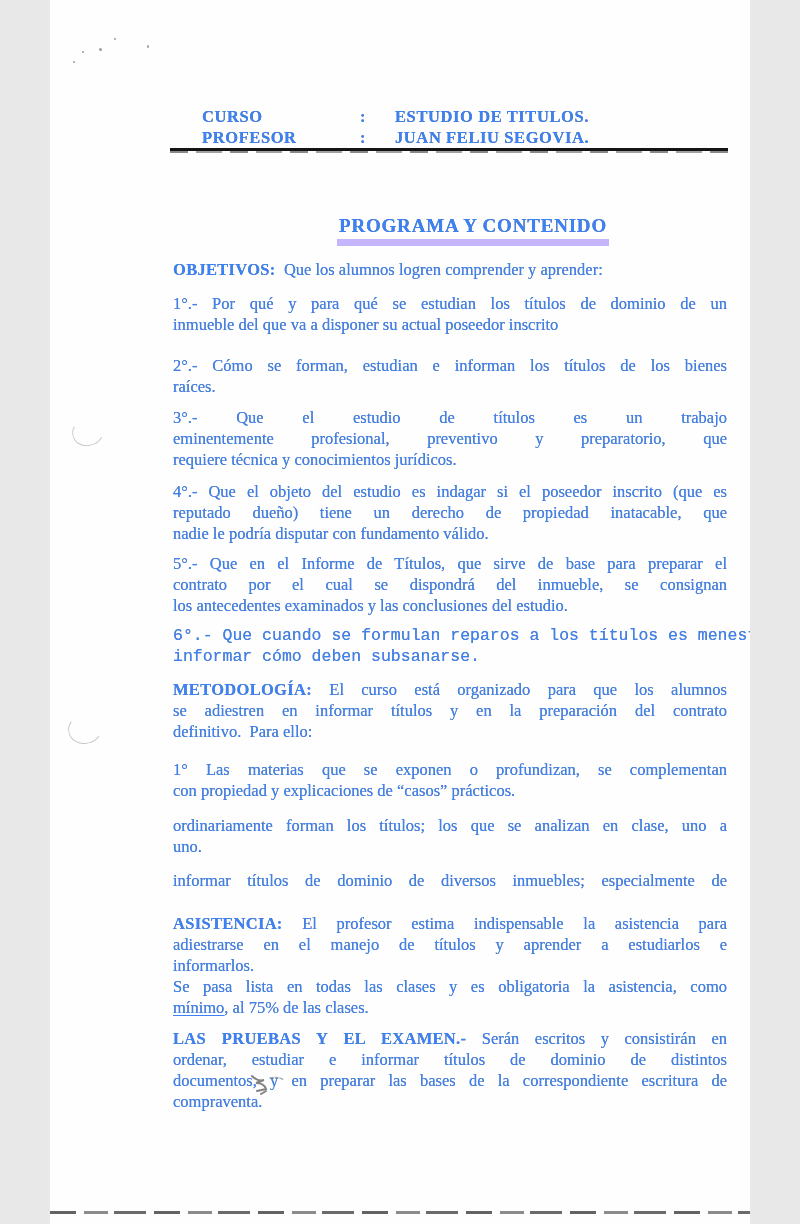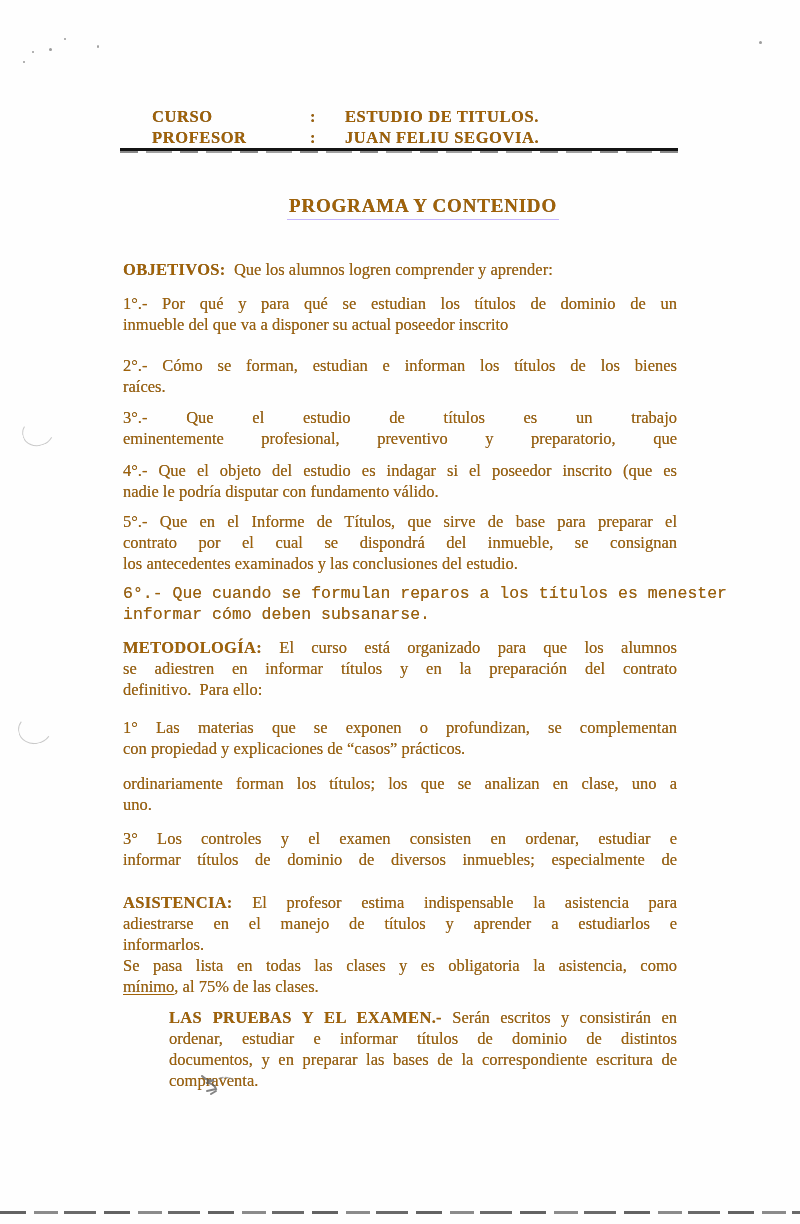--- a/index.html
+++ b/index.html
@@ -1,36 +1,36 @@
 <!DOCTYPE html>
 <html><head>
 <meta charset="utf-8">
 <style>
   html,body{margin:0;padding:0;background:#e8e8e8;}
   .page{
-    position:relative;width:800px;height:1224px;margin:0 auto;
+    position:relative;width:700px;height:1224px;margin:0 auto;
     background:#fefefe;overflow:hidden;
     font-family:"Liberation Serif","DejaVu Serif",serif;
-    color:#a16207;
+    color:#3b82f6;
     -webkit-font-smoothing:antialiased;
   }
   
   .course-header{position:absolute;left:152px;top:106px;width:520px;}
   .hrow{display:grid;grid-template-columns:158px 35px auto;height:21px;line-height:21px;
         font-weight:700;font-size:16.5px;letter-spacing:.6px;
         text-shadow:0 0 .5px rgba(25,25,25,.65);}
   .header-rule{position:absolute;left:120px;top:148px;width:558px;height:5px;}
   .header-rule .solid{height:2.5px;background:#141414;}
   .header-rule .dash{height:2px;margin-top:0px;opacity:.55;
     background:repeating-linear-gradient(90deg,#2a2a2a 0 18px,transparent 18px 26px,#555 26px 52px,transparent 52px 60px);}
   
   .title-wrap{position:absolute;left:146px;top:195px;width:554px;text-align:center;}
   .doc-title{display:inline-block;font-weight:700;font-size:19px;letter-spacing:.8px;
-    border-bottom:1px solid #c4b5fd;padding:0 2px 2px 2px;
-    text-shadow:0 0 .5px rgba(25,25,25,.65);}
+    border-bottom:7px solid #c4b5fd;padding:0 2px 2px 2px;
+    text-shadow:0 0 .5px rgba(25,25,25,.65);margin-top:20px;}
   
   .doc-body{position:absolute;left:123px;top:259px;width:554px;font-size:16.5px;}
   .block{margin:0;}
   .line{
     height:21px;line-height:21px;white-space:nowrap;
     text-align:justify;text-align-last:justify;
     text-shadow:0 0 .45px rgba(25,25,25,.55);
   }
   .line.end{text-align-last:left;}
   .line b{font-weight:700;letter-spacing:.3px;}
@@ -84,23 +84,25 @@
         <div class="line"><span>1°.- Por qué y para qué se estudian los títulos de dominio de un</span></div>
         <div class="line end"><span>inmueble  del que va a disponer su actual poseedor inscrito</span></div>
       </div>
       <div class="block" style="margin-top: 20px;">
         <div class="line"><span>2°.- Cómo se forman, estudian e informan los títulos de los bienes</span></div>
         <div class="line end"><span>raíces.</span></div>
       </div>
       <div class="block" style="margin-top: 10px;">
         <div class="line"><span>3°.- Que el estudio de títulos es un trabajo</span></div>
         <div class="line"><span>eminentemente profesional, preventivo y preparatorio, que</span></div>
+        <div class="line end"><span>requiere técnica y conocimientos jurídicos.</span></div>
       </div>
       <div class="block" style="margin-top: 11px;">
         <div class="line"><span>4°.- Que el objeto del estudio es indagar si el poseedor inscrito (que es</span></div>
+        <div class="line"><span>reputado dueño) tiene un derecho de propiedad inatacable, que</span></div>
         <div class="line end"><span>nadie le podría disputar con fundamento válido.</span></div>
       </div>
       <div class="block" style="margin-top: 9px;">
         <div class="line"><span>5°.- Que en el Informe de Títulos, que sirve de base para preparar el</span></div>
         <div class="line"><span>contrato por el cual se dispondrá del inmueble, se consignan</span></div>
         <div class="line end"><span>los antecedentes examinados y las conclusiones del estudio.</span></div>
       </div>
       <div class="block" style="margin-top: 9px; font-family: Liberation Mono, monospace;">
         <div class="line"><span>6°.- Que cuando se formulan reparos a los títulos es menester</span></div>
         <div class="line end"><span>informar cómo deben subsanarse.</span></div>
@@ -112,31 +114,30 @@
       </div>
       <div class="block" style="margin-top: 17px;">
         <div class="line"><span>1° Las materias que se exponen o profundizan, se complementan</span></div>
         <div class="line end"><span>con propiedad y explicaciones de “casos” prácticos.</span></div>
       </div>
       <div class="block" style="margin-top: 14px;">
         <div class="line"><span>ordinariamente forman los títulos; los que se analizan en clase, uno a</span></div>
         <div class="line end"><span>uno.</span></div>
       </div>
       <div class="block" style="margin-top: 13px;">
-        <div class="line"><span>3° Los controles y el examen consisten en ordenar, estudiar e</span></div>
         <div class="line"><span>informar títulos de dominio de diversos inmuebles; especialmente de</span></div>
       </div>
       <div class="block" style="margin-top: 22px;">
         <div class="line"><b>ASISTENCIA:</b><span> El profesor estima indispensable la asistencia para</span></div>
         <div class="line"><span>adiestrarse en el manejo de títulos y aprender a estudiarlos e</span></div>
         <div class="line end"><span>informarlos.</span></div>
         <div class="line"><span>Se pasa lista en todas las clases y es obligatoria la asistencia, como</span></div>
         <div class="line end"><span class="u">mínimo</span><span>, al </span><span class="m75">75%</span><span> de las clases.</span></div>
       </div>
-      <div class="block" style="margin-top: 10px; margin-left: 46px;">
+      <div class="block" style="margin-top: 10px;">
         <div class="line"><b>LAS PRUEBAS  Y EL EXAMEN.-</b><span> Serán escritos y consistirán en</span></div>
         <div class="line"><span>ordenar, estudiar e informar títulos de dominio de distintos</span></div>
         <div class="line"><span>documentos, y en preparar las bases de la correspondiente escritura de</span></div>
         <div class="line end"><span>compraventa.</span></div>
       </div>
     </div>
 
   <div class="arc arc1"></div>
   <div class="arc arc2"></div>
   <svg class="scribble" viewBox="0 0 46 28">

